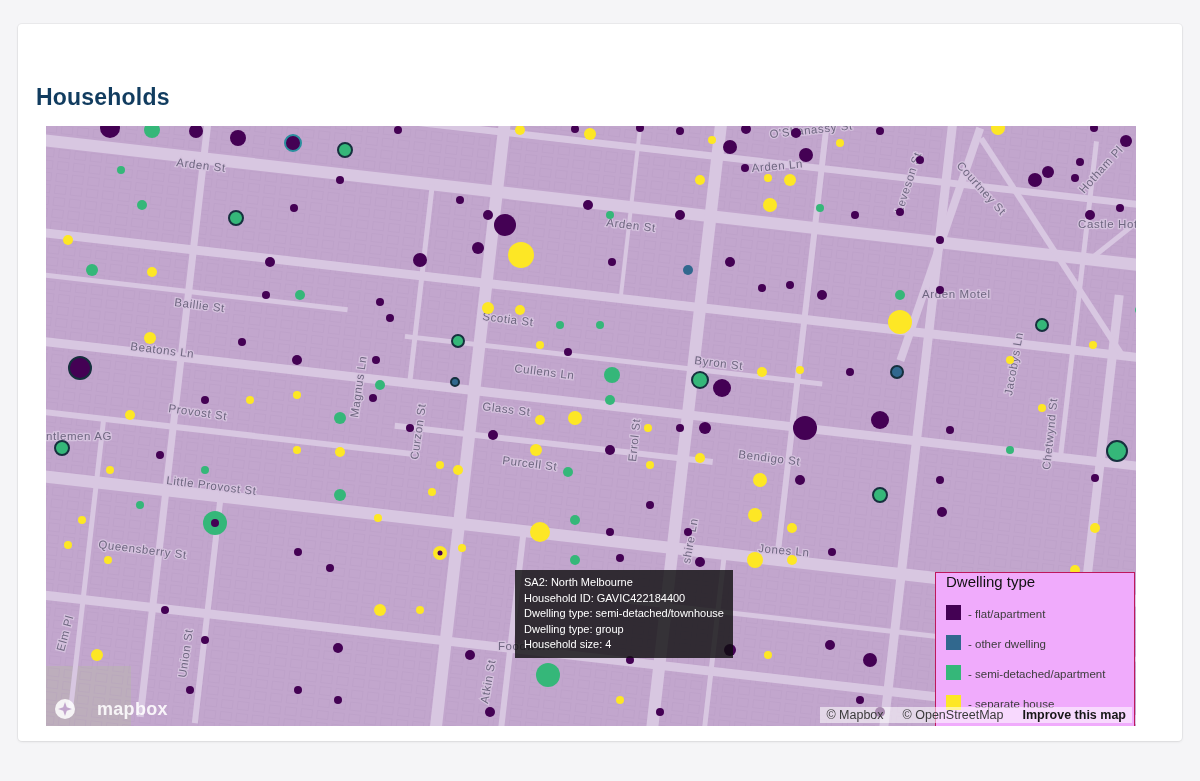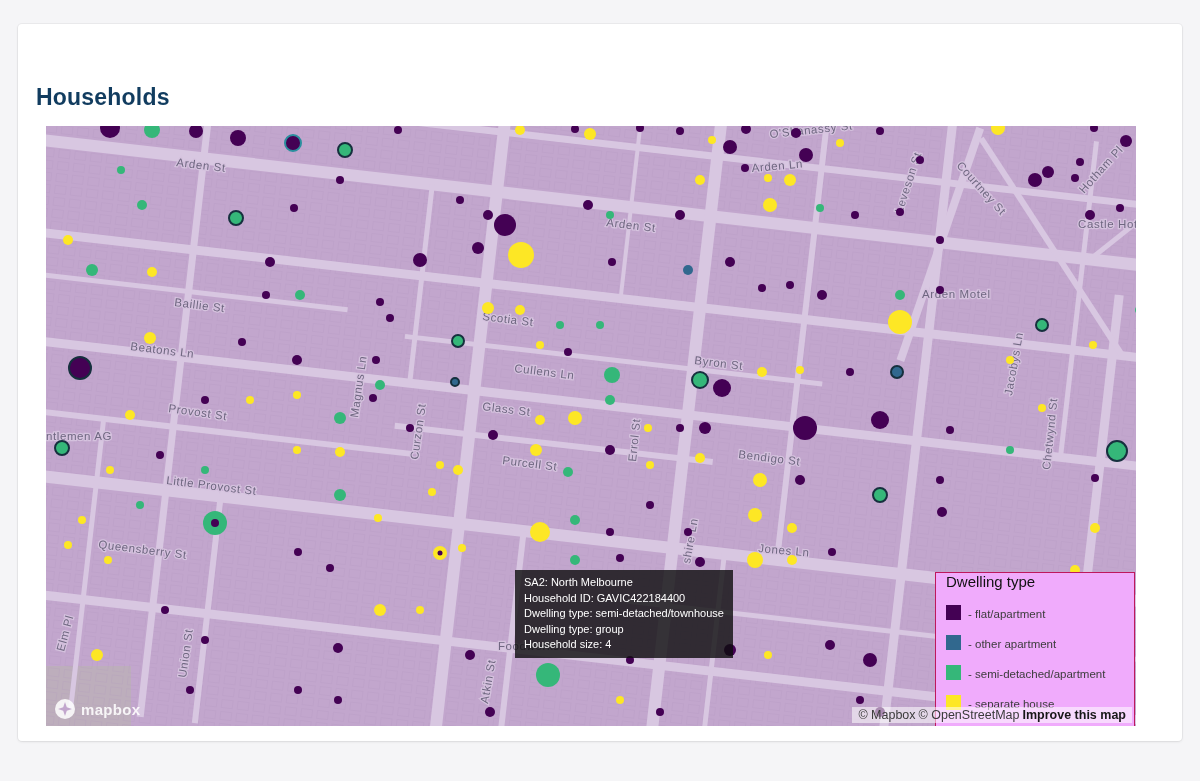--- a/index.html
+++ b/index.html
@@ -35,28 +35,28 @@
   }
   .legend{
     position:absolute;left:889px;top:446px;width:178px;
     background:#f0abfc;border:1px solid #be185d;padding:0 10px 10px 10px;
     z-index:4;
   }
   .legend-title{font-size:15px;color:#111;margin:0 0 7px 0;}
   .legend-row{display:flex;align-items:flex-end;gap:7px;margin:15px 0;font-size:11.5px;color:#3c3c3c;}
   .swatch{width:15px;height:15px;flex:0 0 15px;display:inline-block;}
   .mapbox-logo{
-    position:absolute;left:8px;bottom:6px;display:flex;align-items:center;gap:5px;
-    color:rgba(255,255,255,.88);font-weight:700;font-size:15px;letter-spacing:.3px;z-index:6;
+    position:absolute;left:8px;bottom:6px;display:flex;align-items:center;gap:21px;
+    color:rgba(255,255,255,.88);font-weight:700;font-size:18px;letter-spacing:.3px;z-index:6;
     cursor:pointer;
   }
   .attrib{
     position:absolute;right:4px;bottom:3px;z-index:6;
     background:rgba(255,255,255,.55);padding:1px 6px;
-    font-size:12.5px;color:#3a3a3a;display:flex;gap:3px;align-items:center;
+    font-size:12.5px;color:#3a3a3a;display:flex;gap:19px;align-items:center;
   }
   .attrib .link{cursor:pointer;}
   .attrib .improve{font-weight:700;color:#181818;cursor:pointer;}
 </style>
 </head>
 <body>
 
 <div class="card">
   <div class="page-title" style="color: rgb(17, 60, 95);">Households</div>
 
@@ -337,21 +337,21 @@
 
     <div class="legend">
       <div class="legend-title">Dwelling type</div>
       <div id="legend-items">
           <div class="legend-row">
             <span class="swatch" style="background: rgb(68, 1, 84);"></span>
             <span>- flat/apartment</span>
           </div>
           <div class="legend-row">
             <span class="swatch" style="background: rgb(49, 104, 142);"></span>
-            <span>- other apartment</span>
+            <span>- other dwelling</span>
           </div>
           <div class="legend-row">
             <span class="swatch" style="background: rgb(53, 183, 121);"></span>
             <span>- semi-detached/apartment</span>
           </div>
           <div class="legend-row">
             <span class="swatch" style="background: rgb(253, 231, 37);"></span>
             <span>- separate house</span>
           </div>
         </div>

